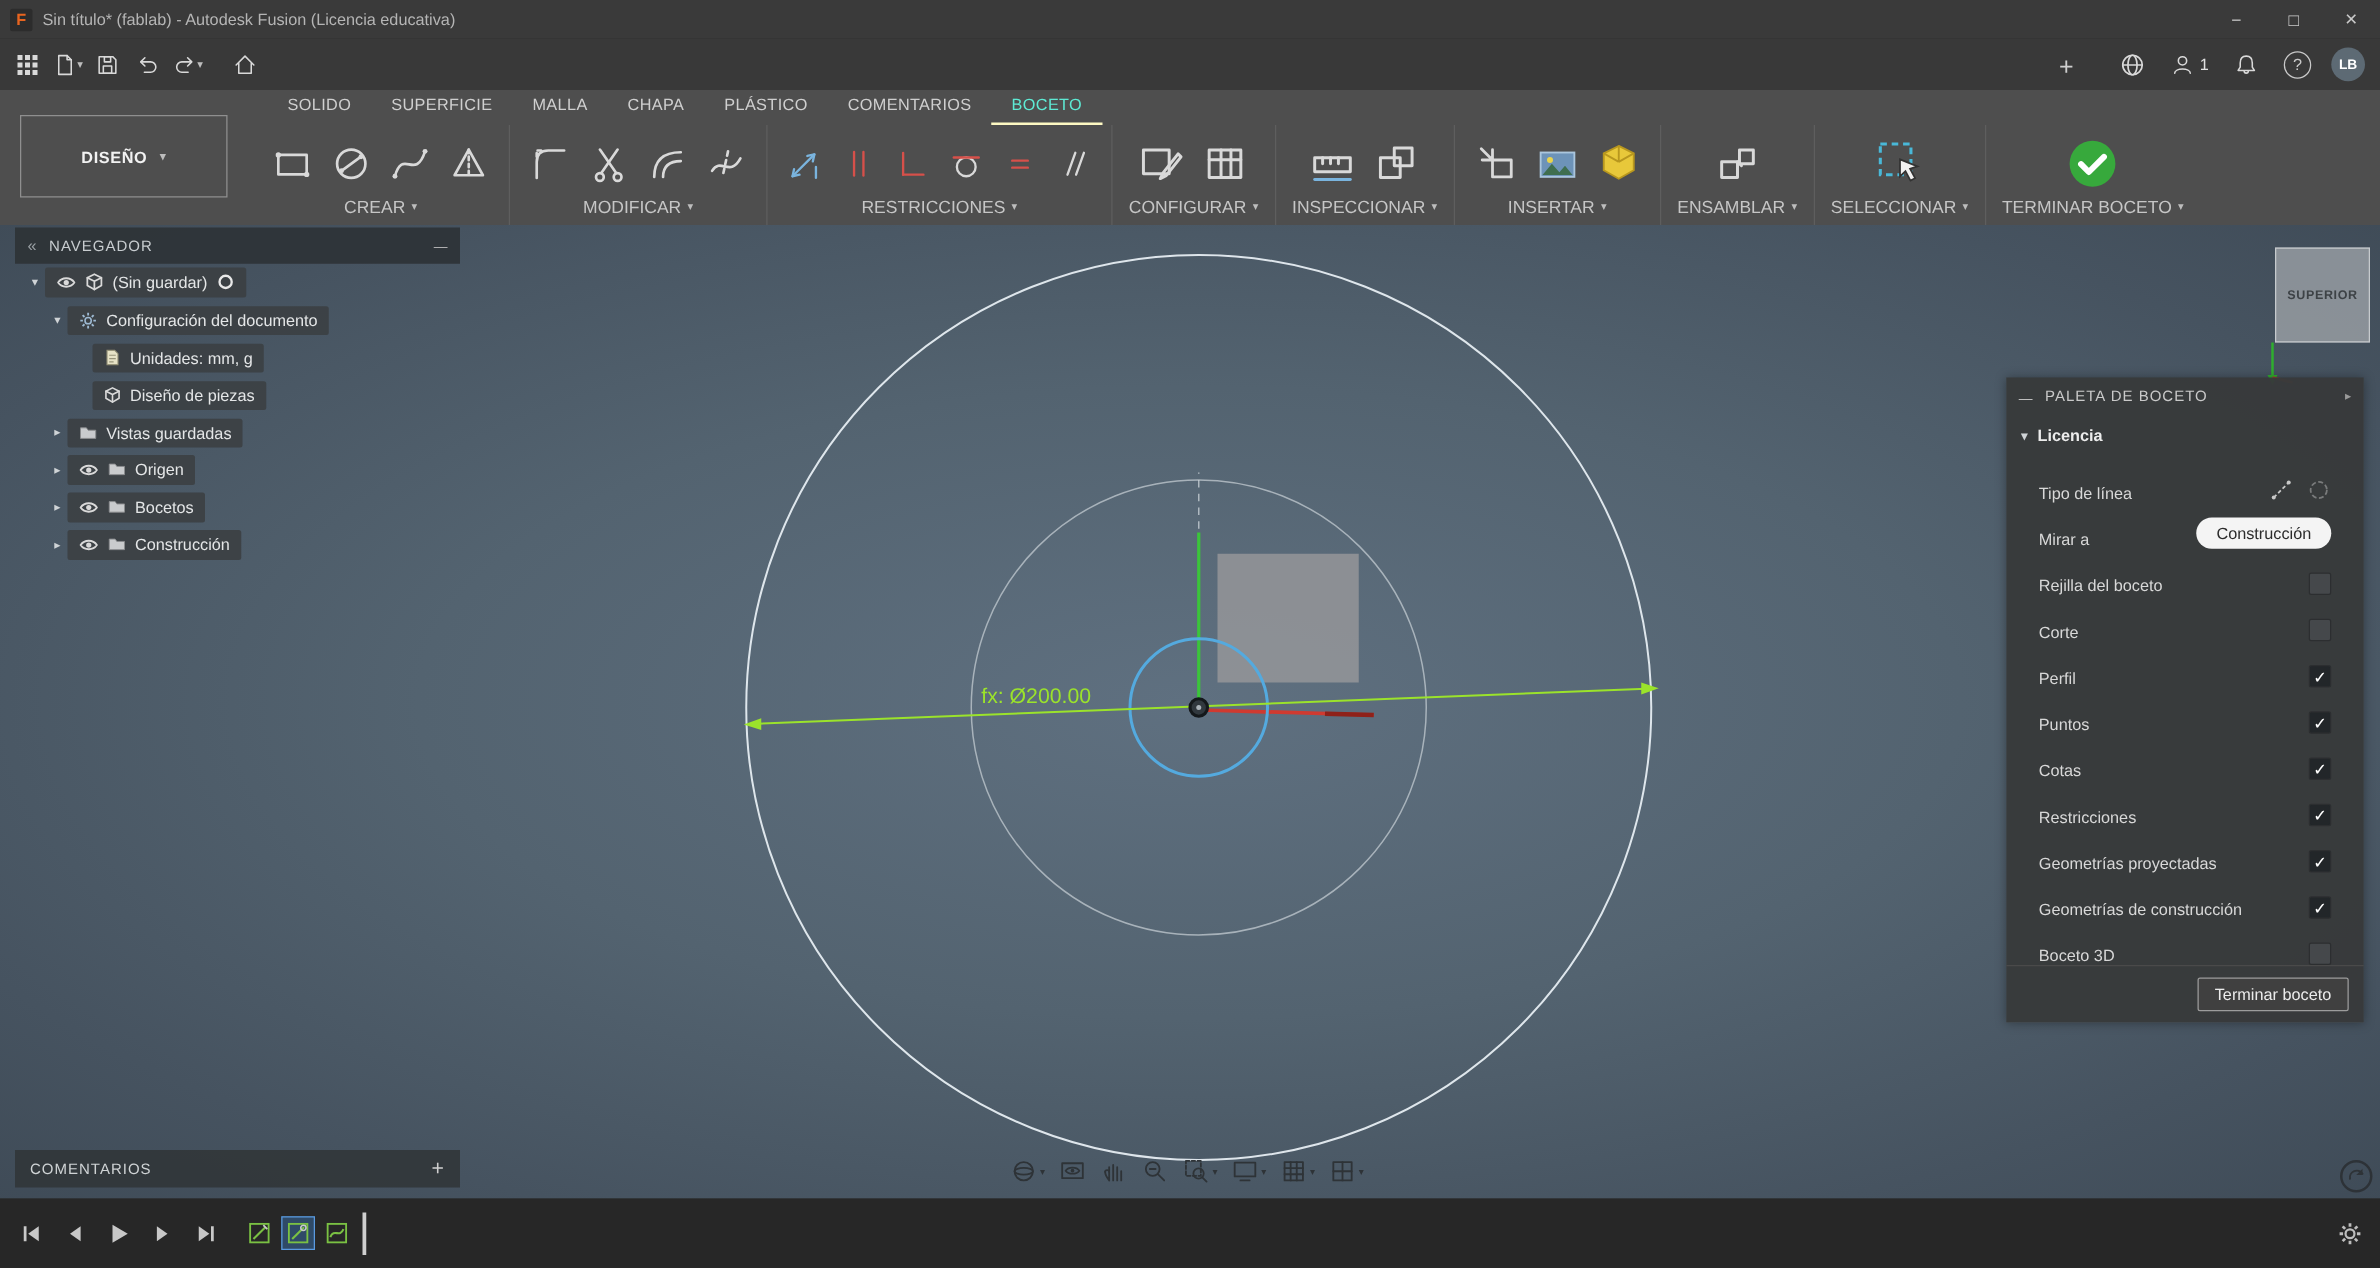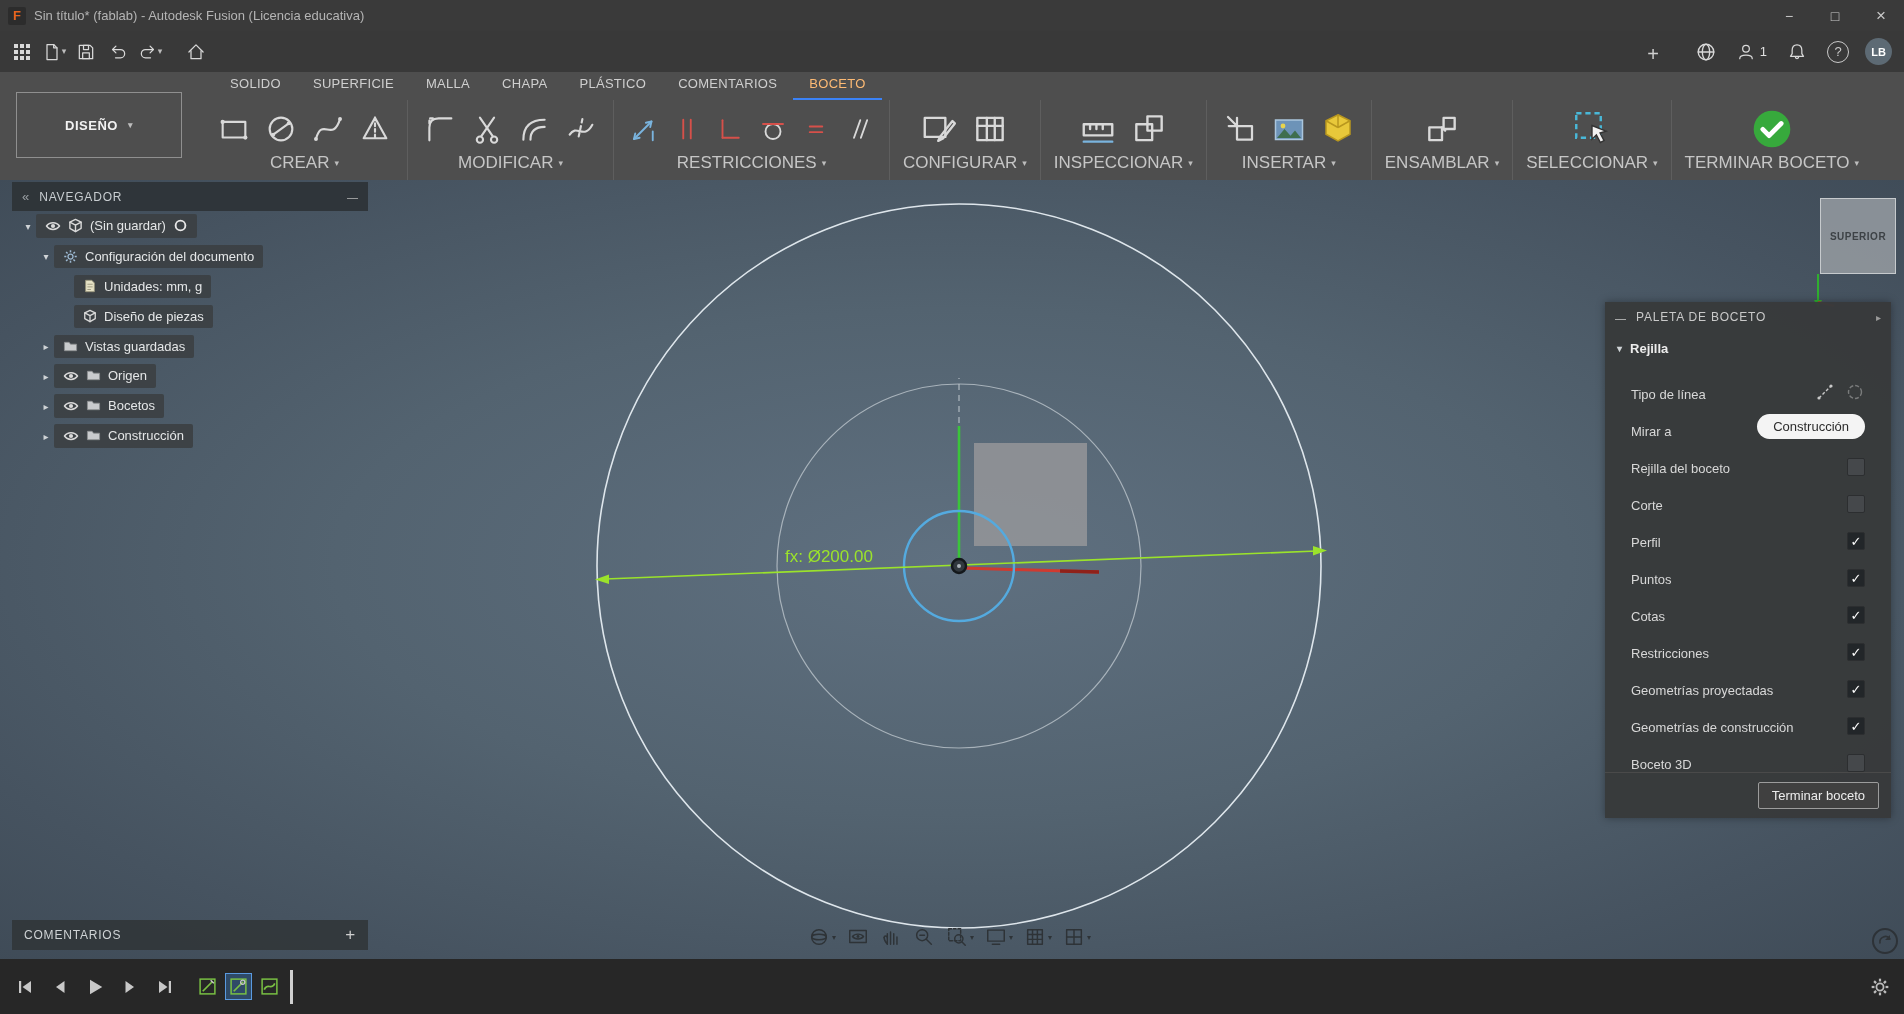--- a/index.html
+++ b/index.html
@@ -47,27 +47,27 @@
   display:flex;align-items:center;justify-content:center;cursor:pointer}
 
 
 .ribbon{height:108px;background:#4e4e4e;position:relative}
 .ws-box{position:absolute;left:16px;top:20px;width:166px;height:66px;border:1px solid #8f8f8f;
   display:flex;align-items:center;justify-content:center;gap:10px;color:#f2f2f2;
   font-weight:bold;font-size:13px;letter-spacing:.5px;cursor:pointer}
 .ribbon-right{position:absolute;left:200px;top:0;right:0;bottom:0;display:flex;flex-direction:column}
 .rtabs{height:28px;display:flex;align-items:flex-end;padding-left:14px}
 .rtab{padding:5px 16px 7px;font-size:13px;color:#cfcfcf;letter-spacing:.3px;cursor:pointer;border-bottom:2px solid transparent}
-.rtab.active{color:#fdba74;border-bottom:2px solid #3b82f6}
+.rtab.active{color:#5eead4;border-bottom:2px solid #fef9c3}
 .rgroups{flex:1;display:flex;align-items:stretch;padding-left:2px}
 .rgroup{display:flex;flex-direction:column;align-items:center;justify-content:space-between;padding:5px 13px 3px;cursor:default}
 .rgroup + .rgroup{border-left:1px solid #5e5e5e}
 .ricons{display:flex;align-items:center;gap:9px;flex:1}
 .tool{display:flex;align-items:center;justify-content:center;padding:2px;border-radius:2px;cursor:pointer}
-.glabel{font-size:17px;color:#c6c6c6;display:flex;align-items:center;gap:5px;padding-bottom:4px;white-space:nowrap;cursor:pointer}
+.glabel{font-size:14px;color:#c6c6c6;display:flex;align-items:center;gap:5px;padding-bottom:4px;white-space:nowrap;cursor:pointer}
 
 
 .canvas{position:relative;height:779px;overflow:hidden}
 .sketch-svg{position:absolute;left:0;top:0}
 
 
 .viewcube{position:absolute;left:1820px;top:18px;width:76px;height:76px;background:rgba(158,163,168,.78);
   border:1px solid #c6cacd;display:flex;align-items:center;justify-content:center;cursor:pointer}
 .viewcube-label{font-size:10px;font-weight:bold;color:#3d4246;letter-spacing:.5px}
 .vc-axes{position:absolute;left:1798px;top:92px}
@@ -674,21 +674,21 @@
   </div>
 
   <div class="palette">
     <div class="pal-header">
       <span class="pal-min"></span>
       <span class="pal-title">PALETA DE BOCETO</span>
       <span class="pal-pop"></span>
     </div>
     <div class="pal-section">
       <span class="cv cv-down"></span>
-      <span>Rejilla</span>
+      <span>Licencia</span>
     </div>
 
     <div class="prow">
       <span class="plabel">Tipo de línea</span>
       <span class="lt-icons">
         <span>
             <svg width="20" height="20" viewBox="0 0 20 20">
               <line x1="4" y1="16" x2="16" y2="4" stroke="#c9c9c9" stroke-width="1.4" stroke-dasharray="3 2"></line>
               <circle cx="4" cy="16" r="1.6" fill="#c9c9c9"></circle>
               <circle cx="16" cy="4" r="1.6" fill="#c9c9c9"></circle>

